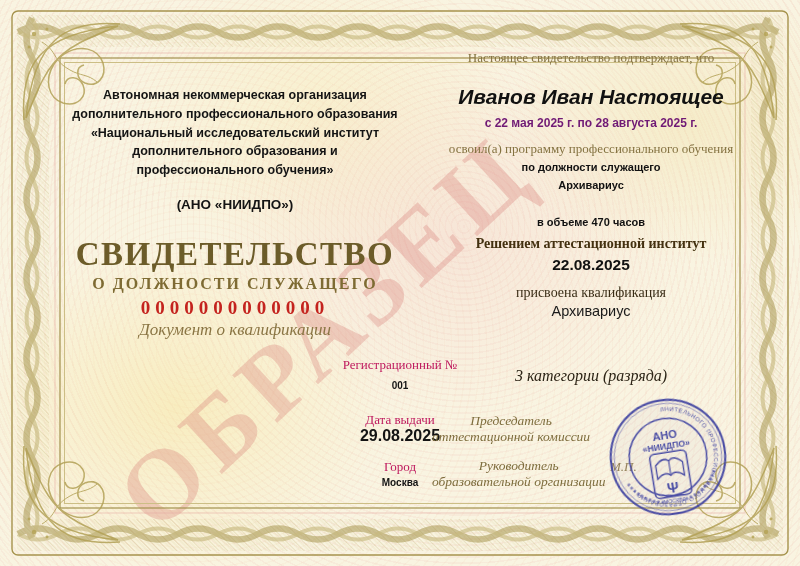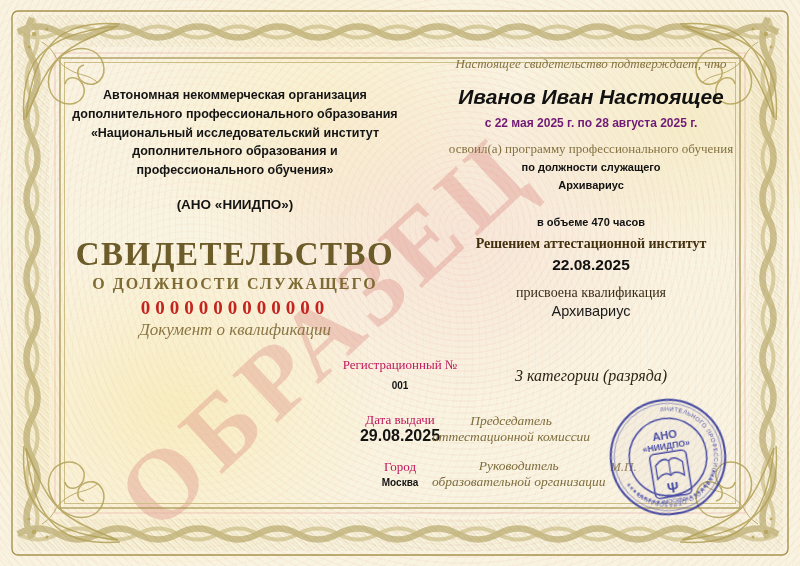--- a/index.html
+++ b/index.html
@@ -116,21 +116,21 @@
   <div class="doc-type serif">Документ о квалификации</div>
 </div>
 
 <div class="col pos-a col-left field-label serif" style="top:357px;">Регистрационный №</div>
 <div class="col pos-a col-left field-value" style="top:380px;">001</div>
 <div class="col pos-a col-left field-label serif" style="top:412px;">Дата выдачи</div>
 <div class="col pos-a col-left field-value" style="top:427px;font-size:16px;">29.08.2025</div>
 <div class="col pos-a col-left field-label serif" style="top:459px;">Город</div>
 <div class="col pos-a col-left field-value" style="top:477px;">Москва</div>
 
-<div class="col col-right confirm-line serif" style="top:56px;font-style:italic;">Настоящее свидетельство подтверждает, что</div>
+<div class="col col-right confirm-line serif" style="top:50px;">Настоящее свидетельство подтверждает, что</div>
 <div class="col col-right holder-name" style="top:85px;">Иванов Иван Настоящее</div>
 <div class="col col-right period" style="top:116px;">с 22 мая 2025 г. по 28 августа 2025 г.</div>
 <div class="col col-right program-line serif" style="top:141px;">освоил(а) программу профессионального обучения</div>
 <div class="col col-right bold-black" style="top:161px;">по должности служащего</div>
 <div class="col col-right bold-black" style="top:179px;">Архивариус</div>
 <div class="col col-right bold-black" style="top:216px;">в объеме 470 часов</div>
 <div class="col col-right decision serif" style="top:236px;">Решением аттестационной институт</div>
 <div class="col col-right bold-black" style="top:256px;font-size:15.5px;">22.08.2025</div>
 <div class="col col-right qual-label serif" style="top:285px;">присвоена квалификация</div>
 <div class="col col-right qual-value" style="top:303px;">Архивариус</div>

